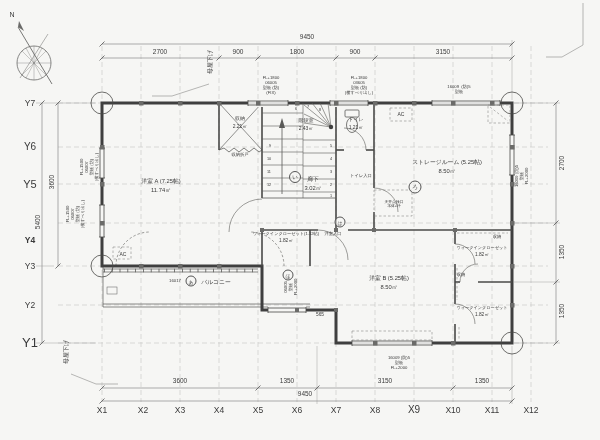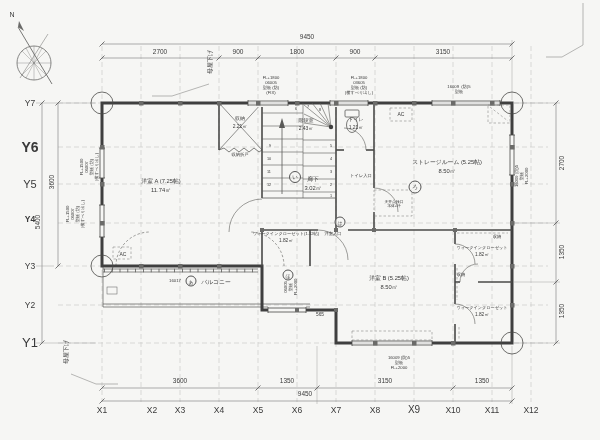--- a/index.html
+++ b/index.html
@@ -320,37 +320,37 @@
     <rect x="488" y="105" width="22" height="18"></rect>
     <line x1="490" y1="107" x2="508" y2="121"></line>
     <line x1="457" y1="233" x2="508" y2="233"></line>
     <line x1="457" y1="268" x2="457" y2="300"></line>
     <line x1="459" y1="327" x2="459" y2="340"></line>
   </g>
 </svg>
 
 <div id="labels">
       <span class="lbl" style="left: 102px; top: 410px; font-size: 8.5px;">X1</span>
-      <span class="lbl" style="left: 152px; top: 410px; font-size: 8.5px;">X2</span>
+      <span class="lbl" style="left: 143px; top: 410px; font-size: 8.5px;">X2</span>
       <span class="lbl" style="left: 180px; top: 410px; font-size: 8.5px;">X3</span>
       <span class="lbl" style="left: 219px; top: 410px; font-size: 8.5px;">X4</span>
       <span class="lbl" style="left: 258px; top: 410px; font-size: 8.5px; text-align: right;">X5</span>
       <span class="lbl" style="left: 297px; top: 410px; font-size: 8.5px;">X6</span>
       <span class="lbl" style="left: 336px; top: 410px; font-size: 8.5px;">X7</span>
       <span class="lbl" style="left: 375px; top: 410px; font-size: 8.5px;">X8</span>
       <span class="lbl" style="left: 414px; top: 410px; font-size: 10px;">X9</span>
       <span class="lbl" style="left: 453px; top: 410px; font-size: 8.5px;">X10</span>
       <span class="lbl" style="left: 492px; top: 410px; font-size: 8.5px;">X11</span>
       <span class="lbl" style="left: 531px; top: 410px; font-size: 8.5px;">X12</span>
       <span class="lbl" style="left: 30px; top: 343px; font-size: 13px;">Y1</span>
       <span class="lbl" style="left: 30px; top: 305px; font-size: 8.5px;">Y2</span>
       <span class="lbl" style="left: 30px; top: 266px; font-size: 8.5px;">Y3</span>
-      <span class="lbl" style="left: 30px; top: 219px; font-size: 8.5px; font-weight: bold;">Y4</span>
+      <span class="lbl" style="left: 30px; top: 240px; font-size: 8.5px; font-weight: bold;">Y4</span>
       <span class="lbl" style="left: 30px; top: 184px; font-size: 11px;">Y5</span>
-      <span class="lbl" style="left: 30px; top: 147px; font-size: 14px; font-weight: bold;">Y6</span>
+      <span class="lbl" style="left: 30px; top: 147px; font-size: 10px;">Y6</span>
       <span class="lbl" style="left: 30px; top: 103px; font-size: 8.5px;">Y7</span>
       <span class="lbl" style="left: 307px; top: 37px; font-size: 6.5px;">9450</span>
       <span class="lbl" style="left: 160px; top: 52px; font-size: 6.5px;">2700</span>
       <span class="lbl" style="left: 238px; top: 52px; font-size: 6.5px;">900</span>
       <span class="lbl" style="left: 297px; top: 52px; font-size: 6.5px;">1800</span>
       <span class="lbl" style="left: 355px; top: 52px; font-size: 6.5px;">900</span>
       <span class="lbl" style="left: 443px; top: 52px; font-size: 6.5px;">3150</span>
       <span class="lbl" style="left: 180px; top: 381px; font-size: 6.5px;">3600</span>
       <span class="lbl" style="left: 287px; top: 381px; font-size: 6.5px;">1350</span>
       <span class="lbl" style="left: 385px; top: 381px; font-size: 6.5px;">3150</span>

